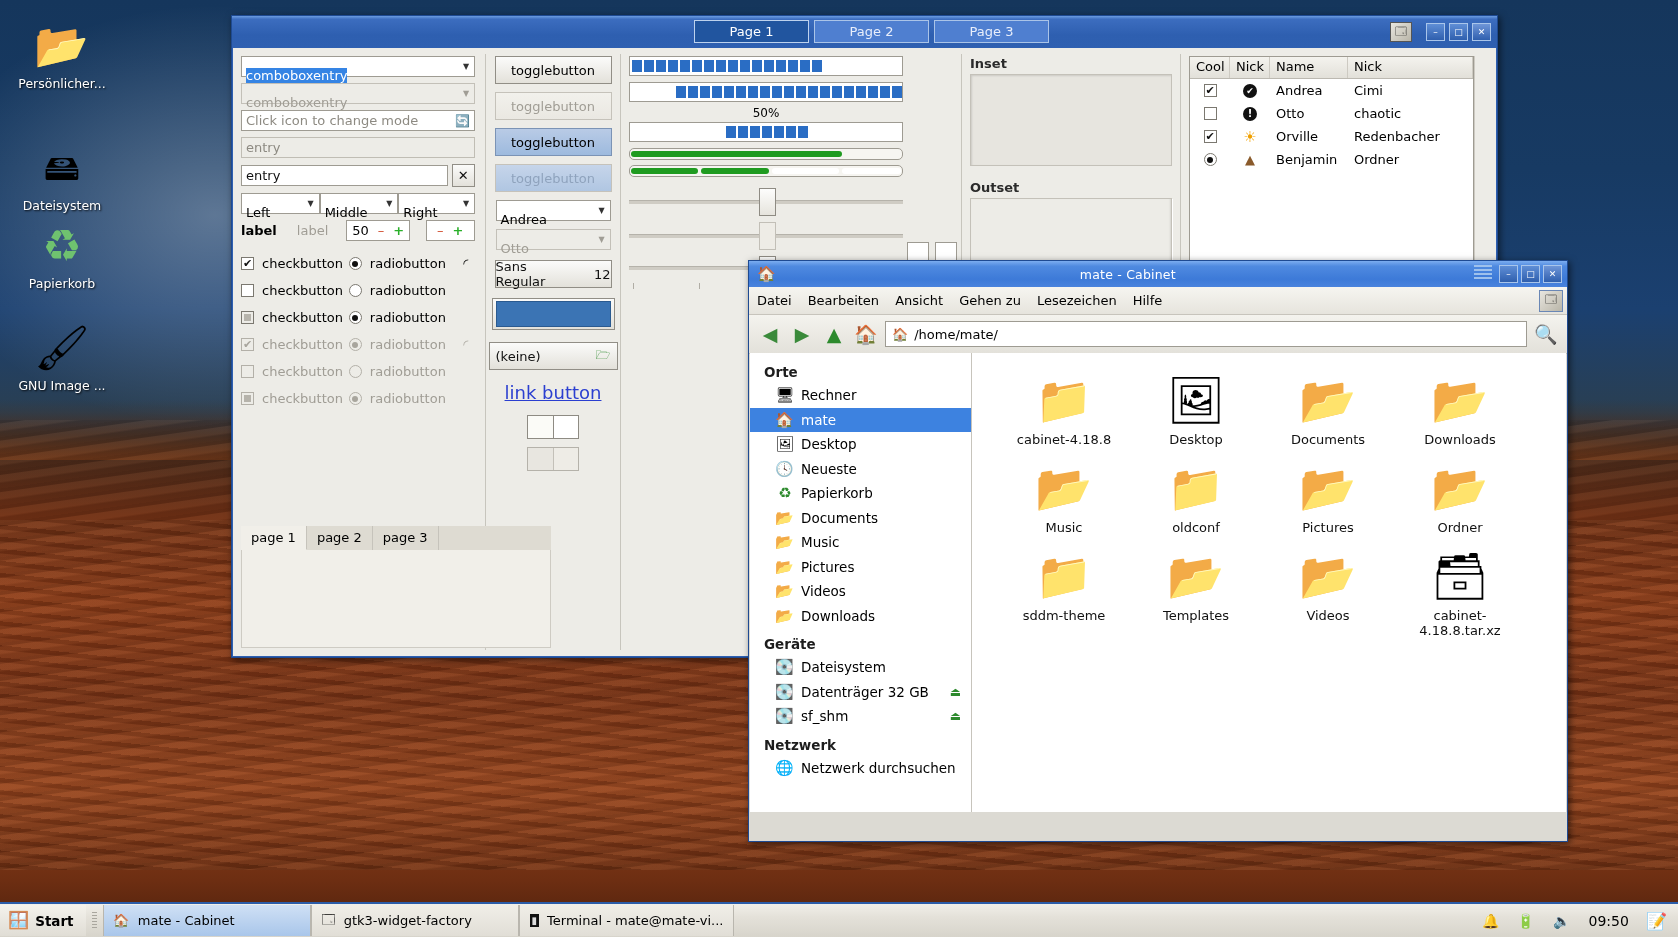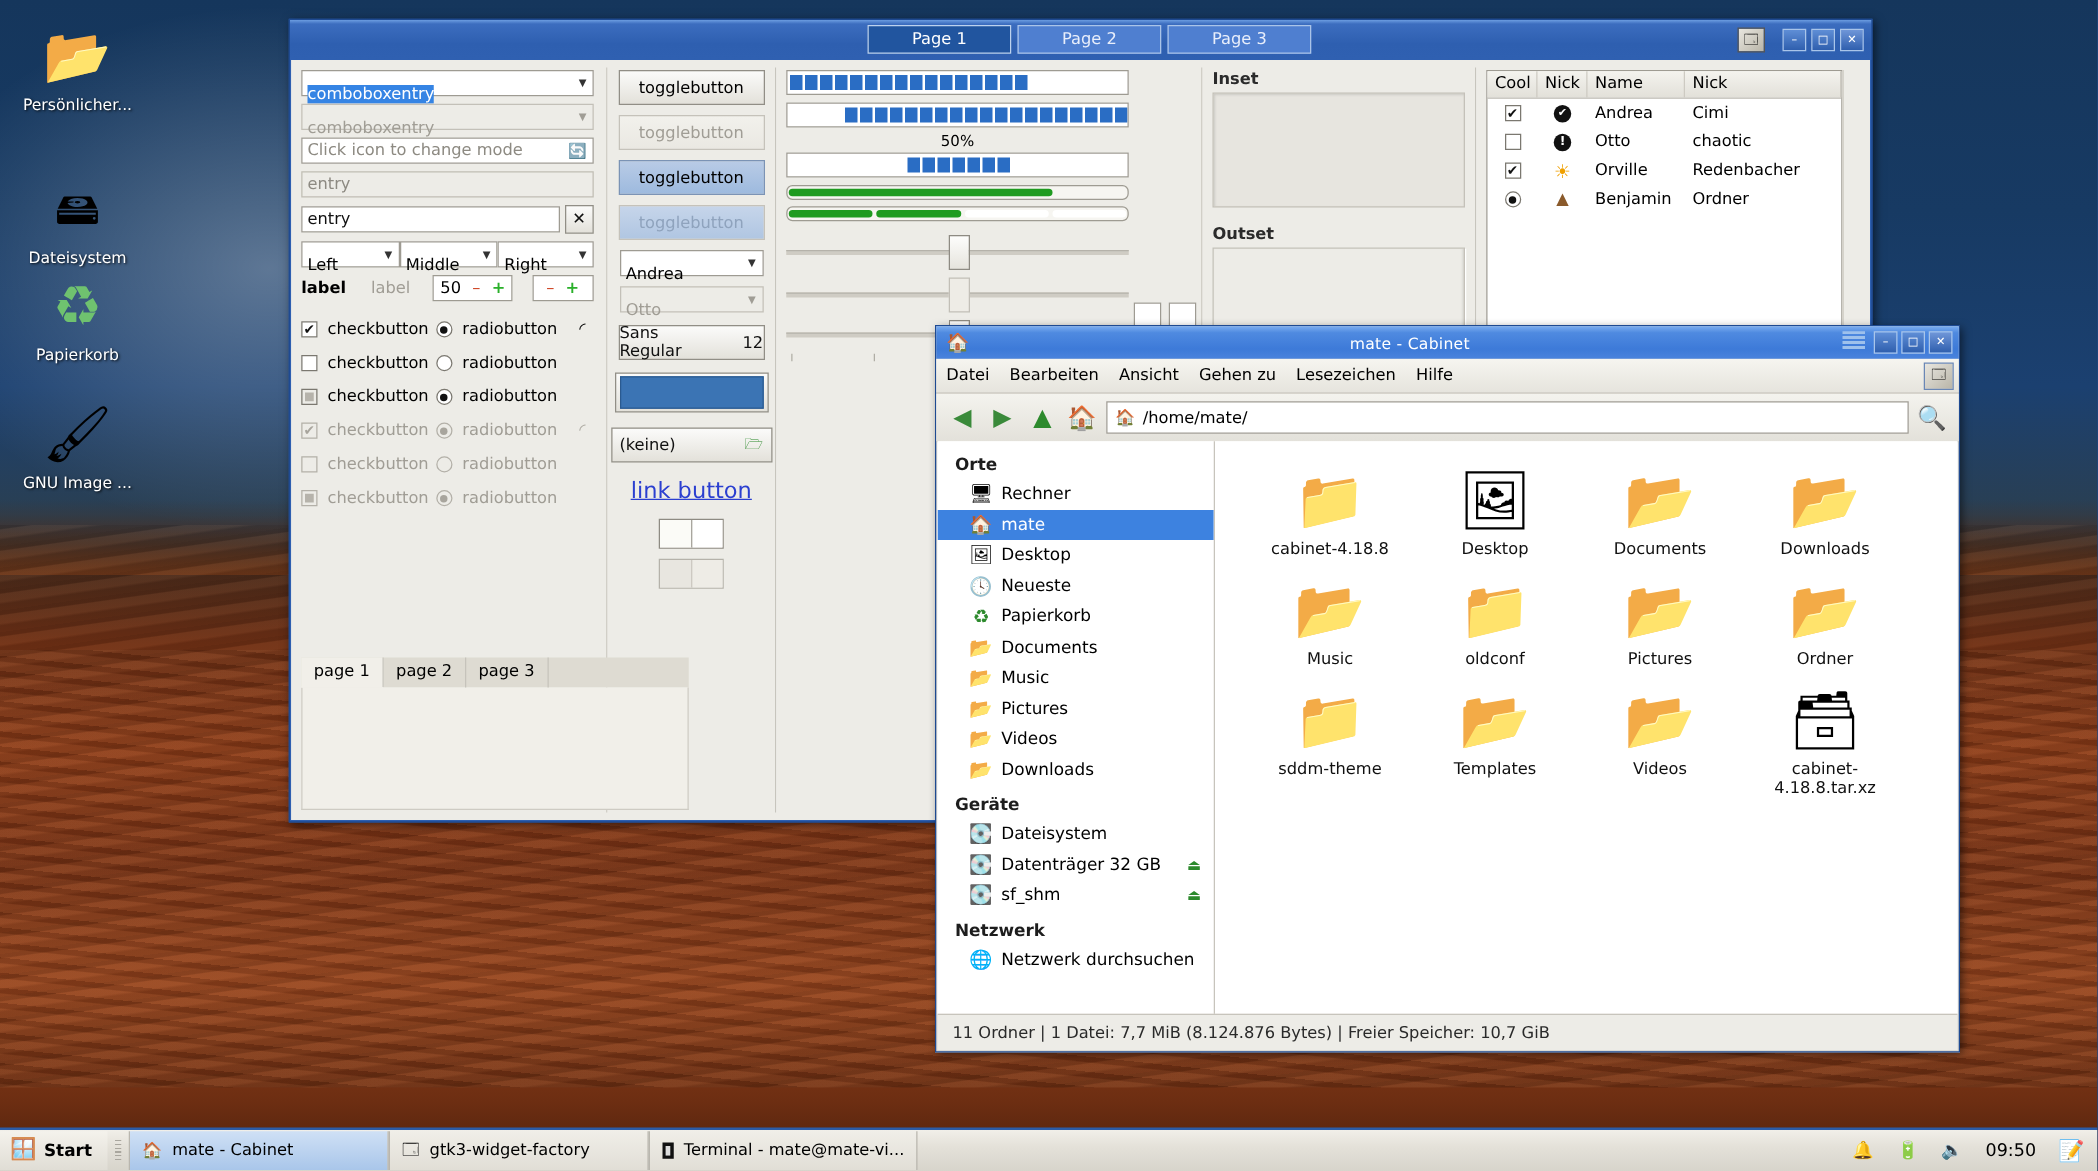--- a/index.html
+++ b/index.html
@@ -749,23 +749,20 @@
             <div class="nm">Videos</div>
           </div>
           <div class="fitem">
             <div class="ic">🗃</div>
             <div class="nm">cabinet-4.18.8.tar.xz</div>
           </div>
         </div>
     </div>
   </div>
 
-  <div id="cab-status">
-    <span>11 Ordner  |  1 Datei: 7,7 MiB (8.124.876 Bytes)  |  Freier Speicher: 10,7 GiB</span>
-  </div>
 </div>
 
 <div id="taskbar">
   <div id="startbtn">
     <span style="font-size:17px;line-height:1">🪟</span>
     <span class="lbl">Start</span>
   </div>
   <div class="grip"></div>
   <div class="tbtask active">
     <span>🏠</span>

